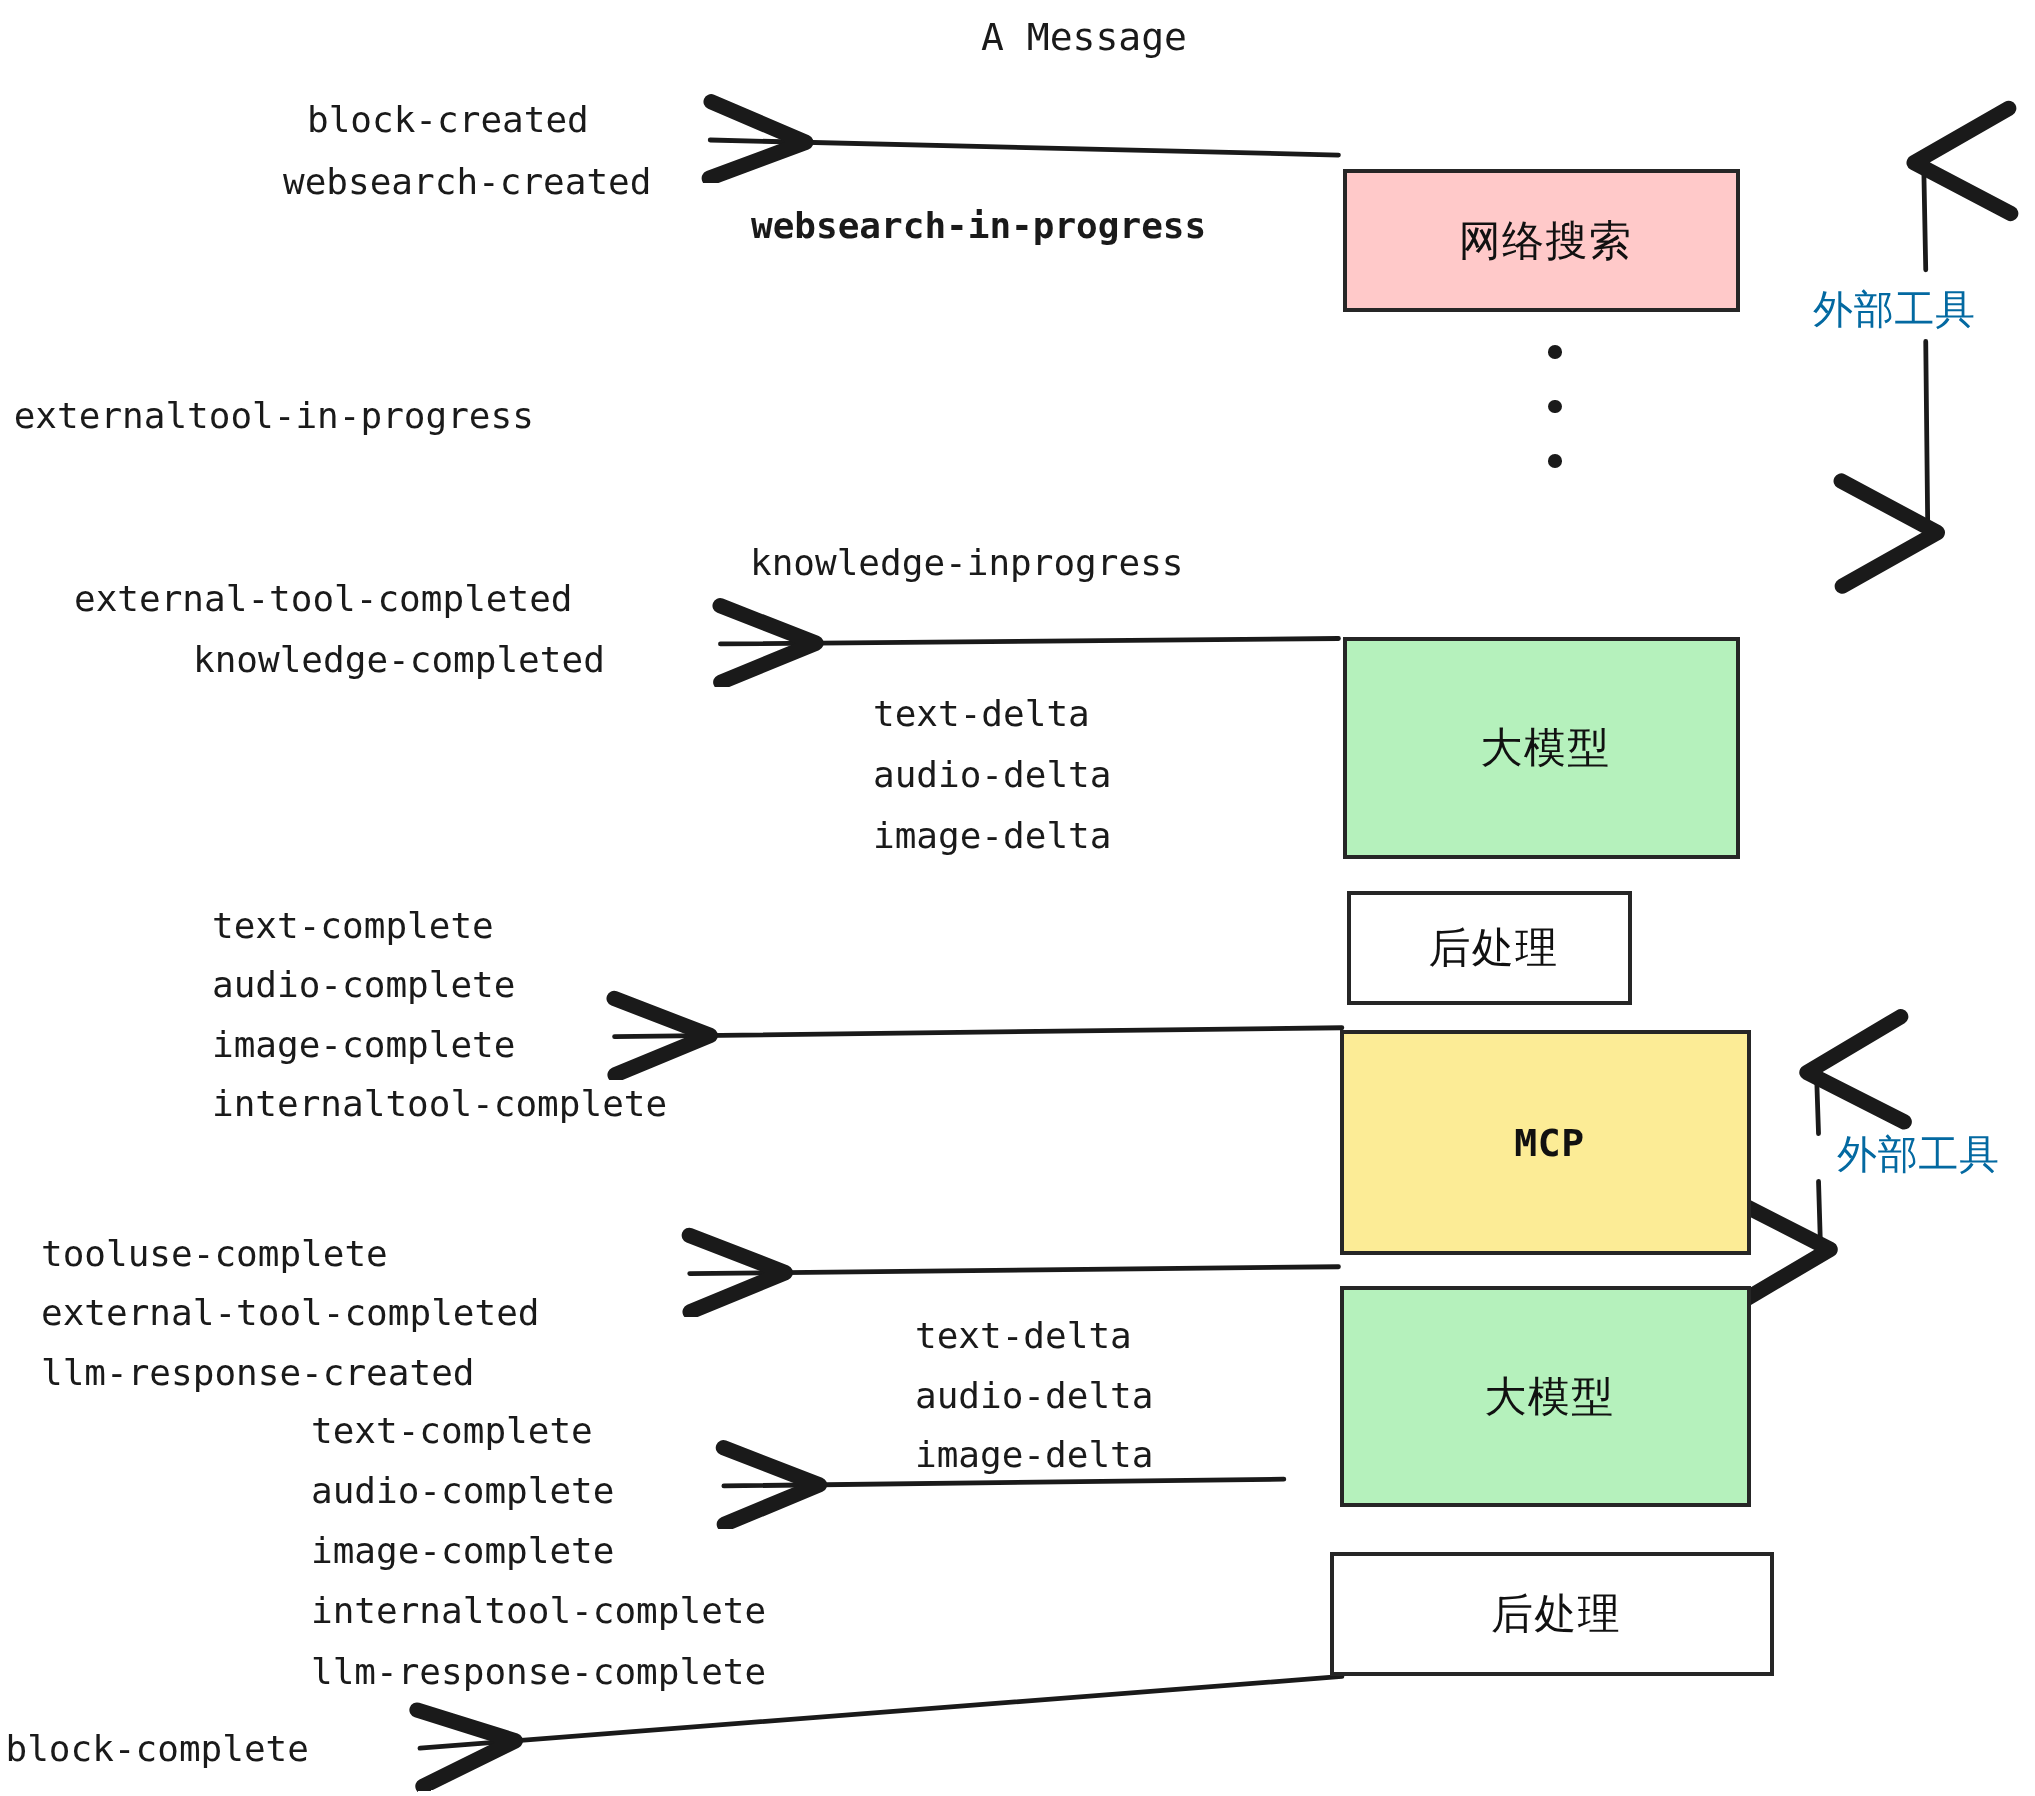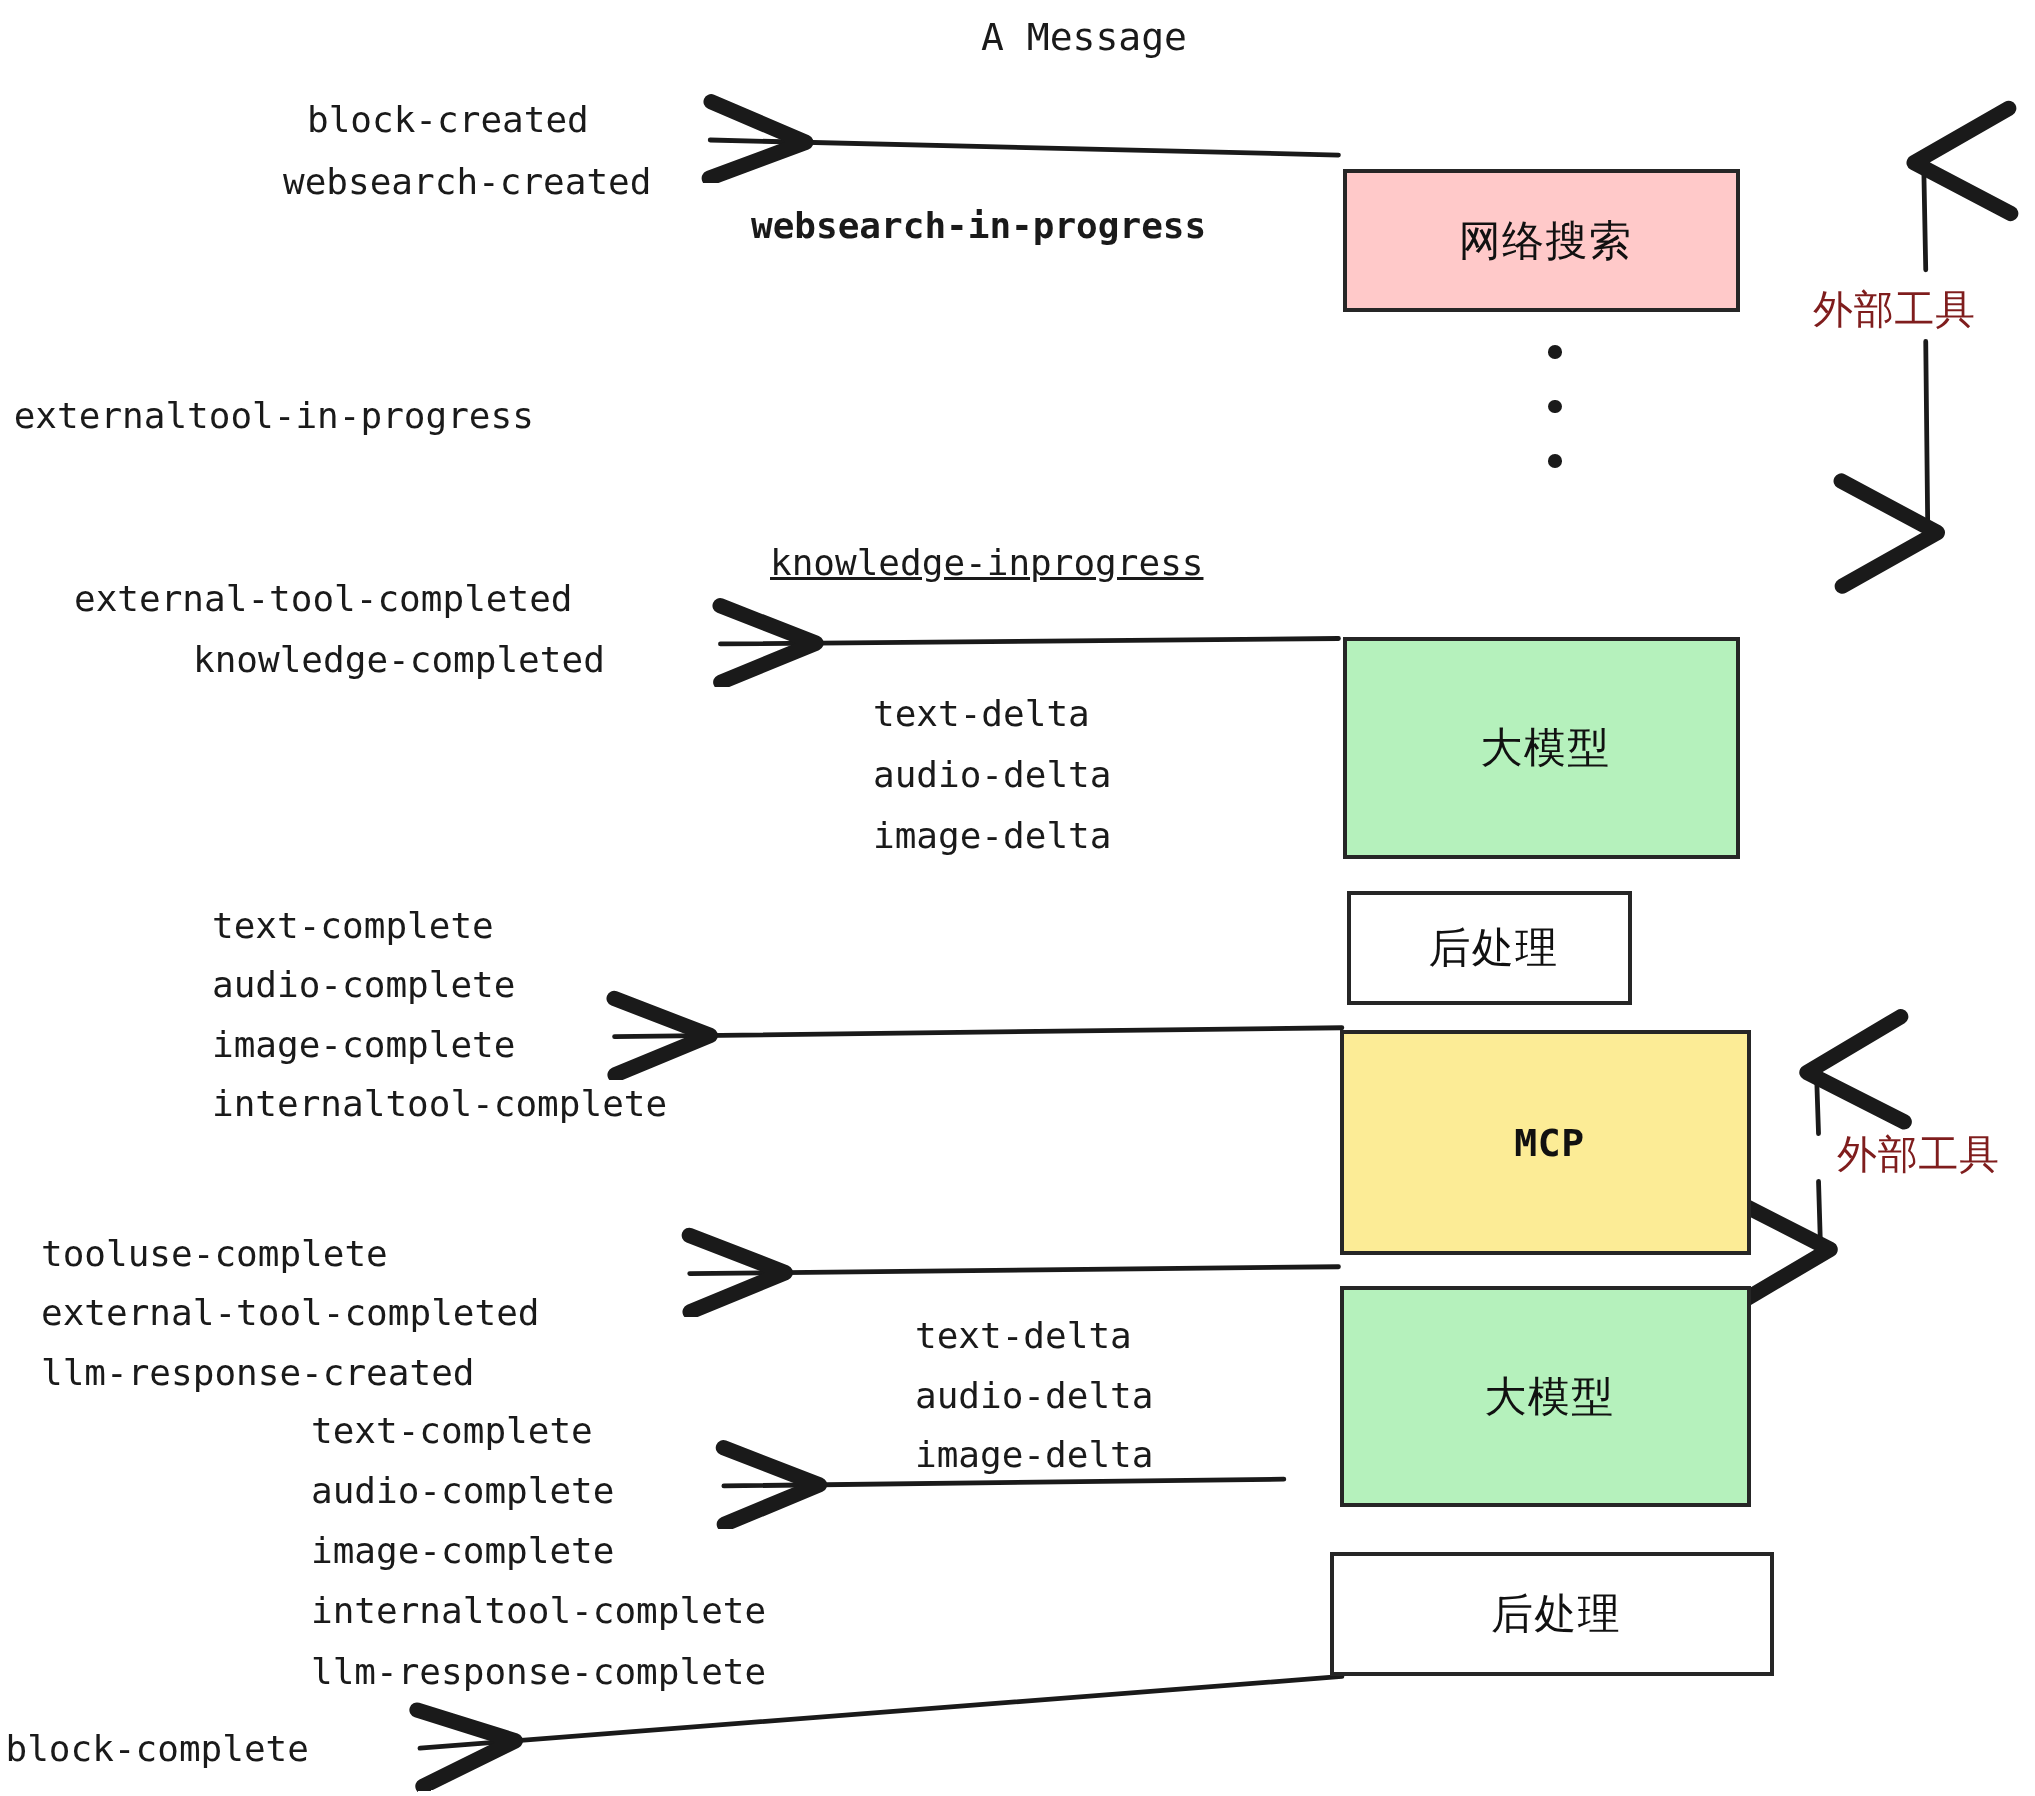--- a/index.html
+++ b/index.html
@@ -54,21 +54,21 @@
   .node.mcp-node {
     font-family: "DejaVu Sans Mono", monospace;
     font-size: 38px;
     letter-spacing: 0.7px;
     font-weight: bold;
   }
   .grouplabel {
     position: absolute;
     font-family: "DejaVu Sans", sans-serif;
     font-size: 40px;
-    color: #7f1d1d;
+    color: #0369a1;
     white-space: nowrap;
     letter-spacing: 0.7px;
   }
   .dots {
     position: absolute;
     display: flex;
     flex-direction: column;
     align-items: center;
     justify-content: space-between;
   }
@@ -147,21 +147,21 @@
     <span>后处理</span>
   </div>
 
   <div class="grouplabel" style="left:1813px; top:282px;">外部工具</div>
   <div class="grouplabel" style="left:1837px; top:1127px;">外部工具</div>
 
   <div class="evt" style="left:307px;  top:99px;">block-created</div>
   <div class="evt" style="left:283px;  top:161px;">websearch-created</div>
   <div class="evt" style="left:751px; top:205px;font-weight:bold;">websearch-in-progress</div>
   <div class="evt" style="left:13.7px;   top:395px;">externaltool-in-progress</div>
-  <div class="evt" style="left:770px; top:542px;text-decoration:underline;">knowledge-inprogress</div>
+  <div class="evt" style="left:750px; top:542px;">knowledge-inprogress</div>
   <div class="evt" style="left:74px;  top:578px;">external-tool-completed</div>
   <div class="evt" style="left:193px;  top:639px;text-align:right;">knowledge-completed</div>
   <div class="evt" style="left:873px; top:693px;">text-delta</div>
   <div class="evt" style="left:873px; top:754px;">audio-delta</div>
   <div class="evt" style="left:873px; top:815px;">image-delta</div>
   <div class="evt" style="left:212px;  top:905px;">text-complete</div>
   <div class="evt" style="left:212px;  top:964px;">audio-complete</div>
   <div class="evt" style="left:212px;  top:1024px;">image-complete</div>
   <div class="evt" style="left:212px;  top:1083px;">internaltool-complete</div>
   <div class="evt" style="left:41px;   top:1233px;text-align:center;">tooluse-complete</div>

